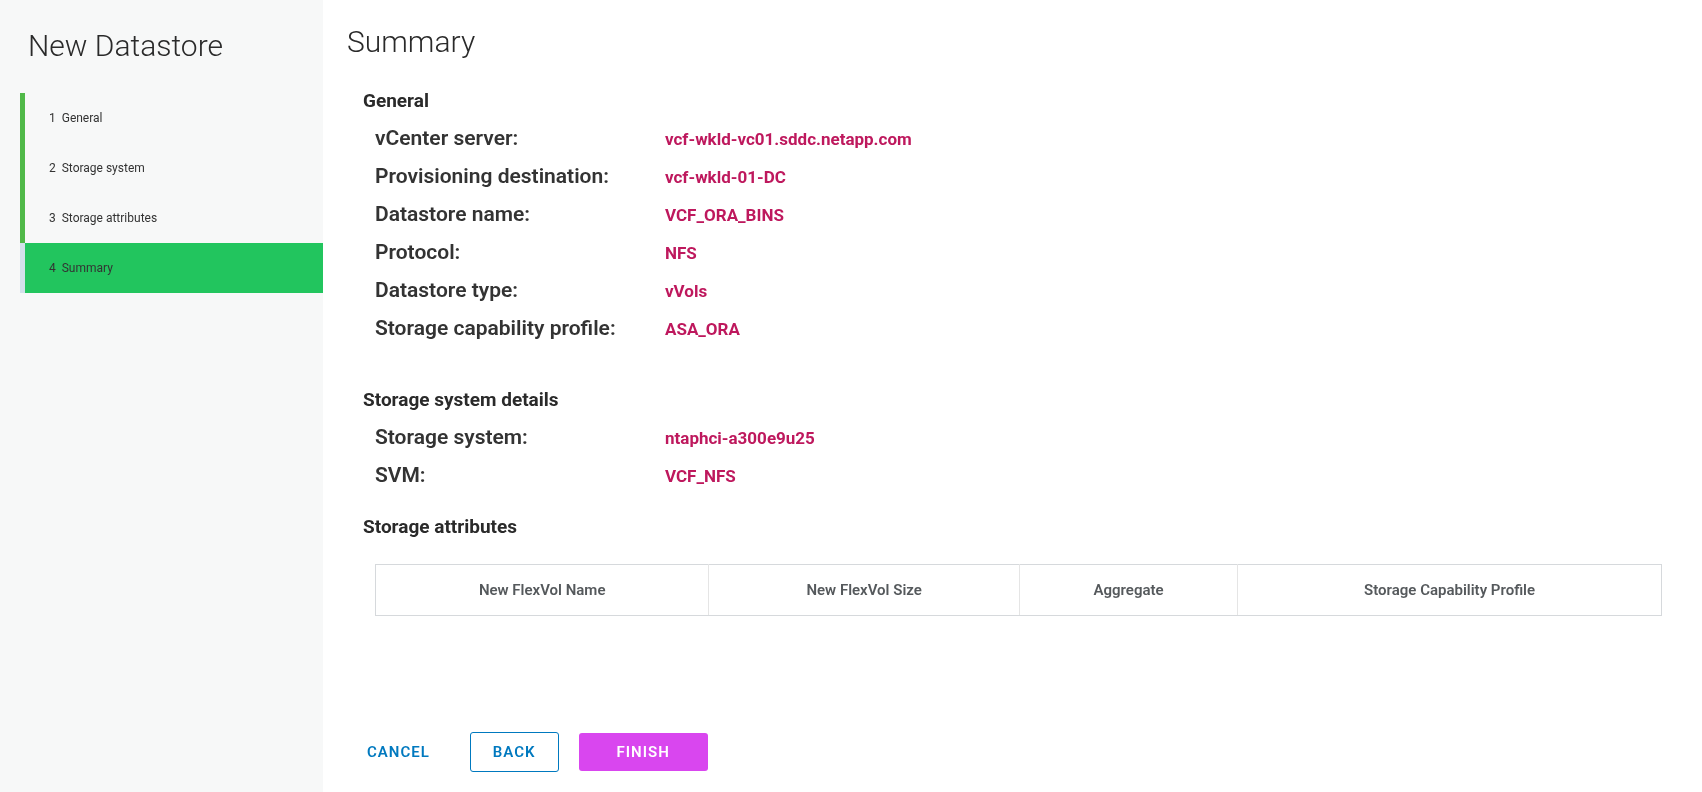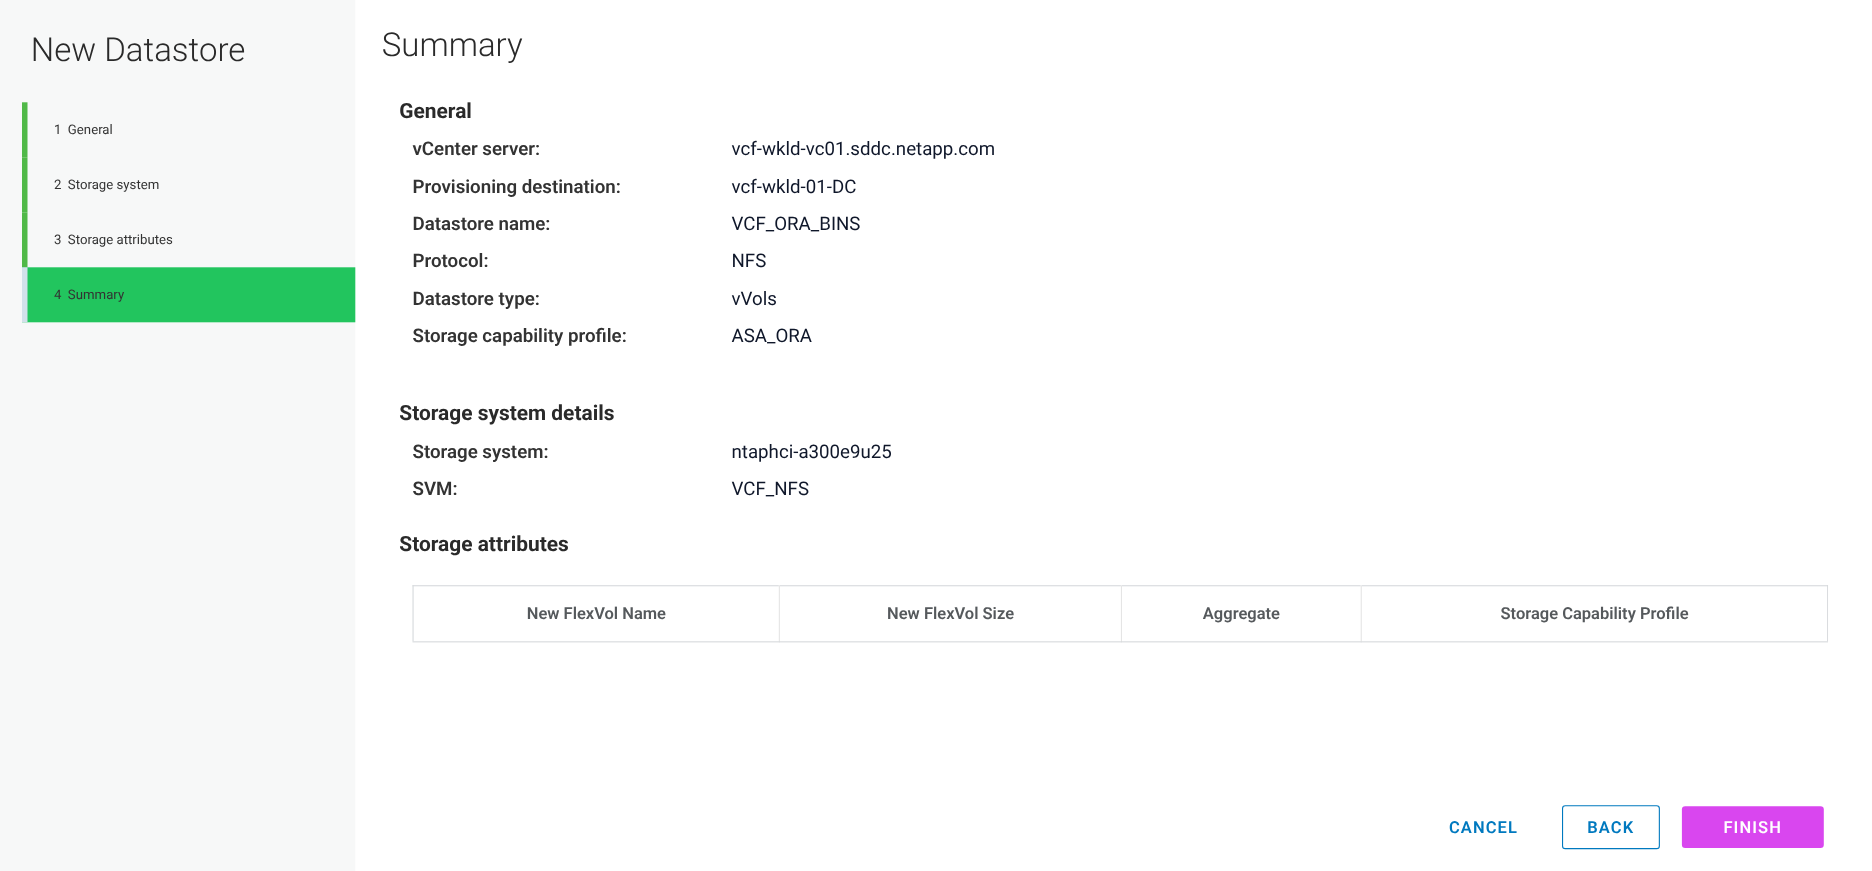--- a/index.html
+++ b/index.html
@@ -77,28 +77,28 @@
       padding-left: 28px;
       margin-bottom: 48px;
     }
     .kv-row {
       display: flex;
       align-items: baseline;
       margin-bottom: 14px;
     }
     .kv-label {
       width: 290px;
-      font-size: 17px;
+      font-size: 21px;
       font-weight: 600;
       color: #333;
     }
     .kv-value {
       font-size: 17px;
-      color: #0f172a;
-      font-weight: 400;
+      color: #be185d;
+      font-weight: 700;
     }
     .table-wrapper {
       padding-left: 28px;
       margin-top: 26px;
     }
     table {
       width: 100%;
       border-collapse: collapse;
       border: 1px solid #d6d9dc;
     }
@@ -110,21 +110,21 @@
       color: #55595c;
       border-right: 1px solid #e5e5e5;
       border-bottom: 1px solid #d6d9dc;
       background: #fff;
     }
     th:last-child {
       border-right: none;
     }
     .footer {
       display: flex;
-      justify-content: flex-end;
+      justify-content: flex-start;
       align-items: center;
       gap: 20px;
       padding: 24px 4px 20px 0;
     }
     .btn {
       font-size: 15px;
       font-weight: 600;
       padding: 10px 20px;
       letter-spacing: 1px;
       cursor: pointer;

